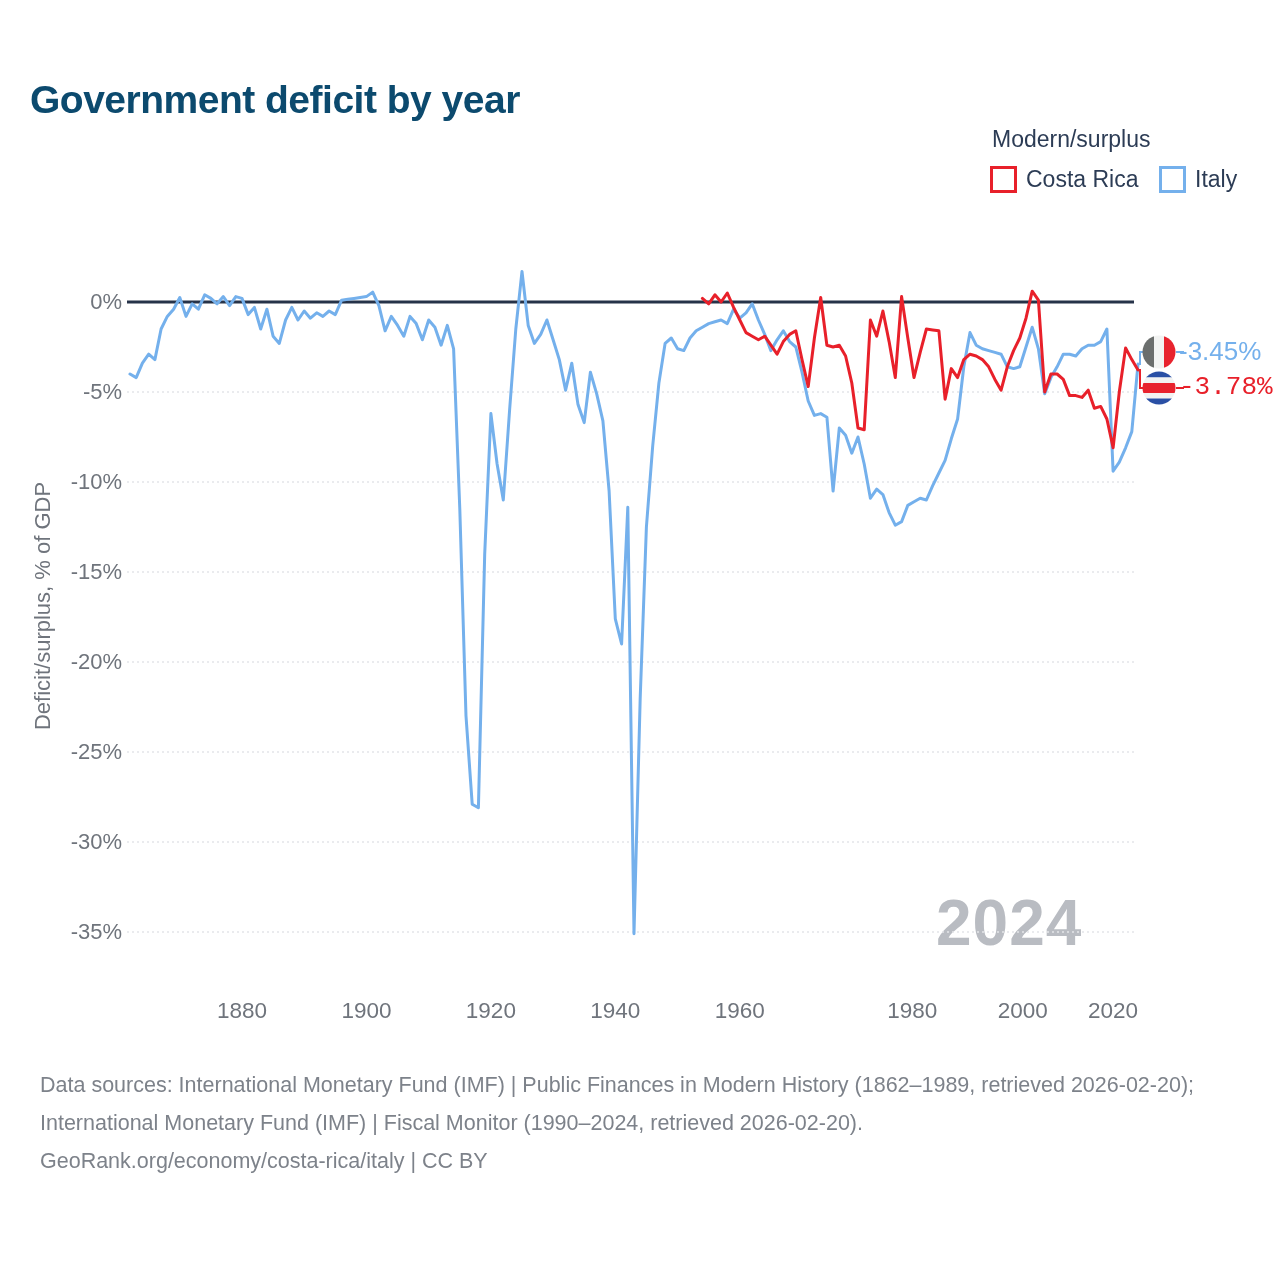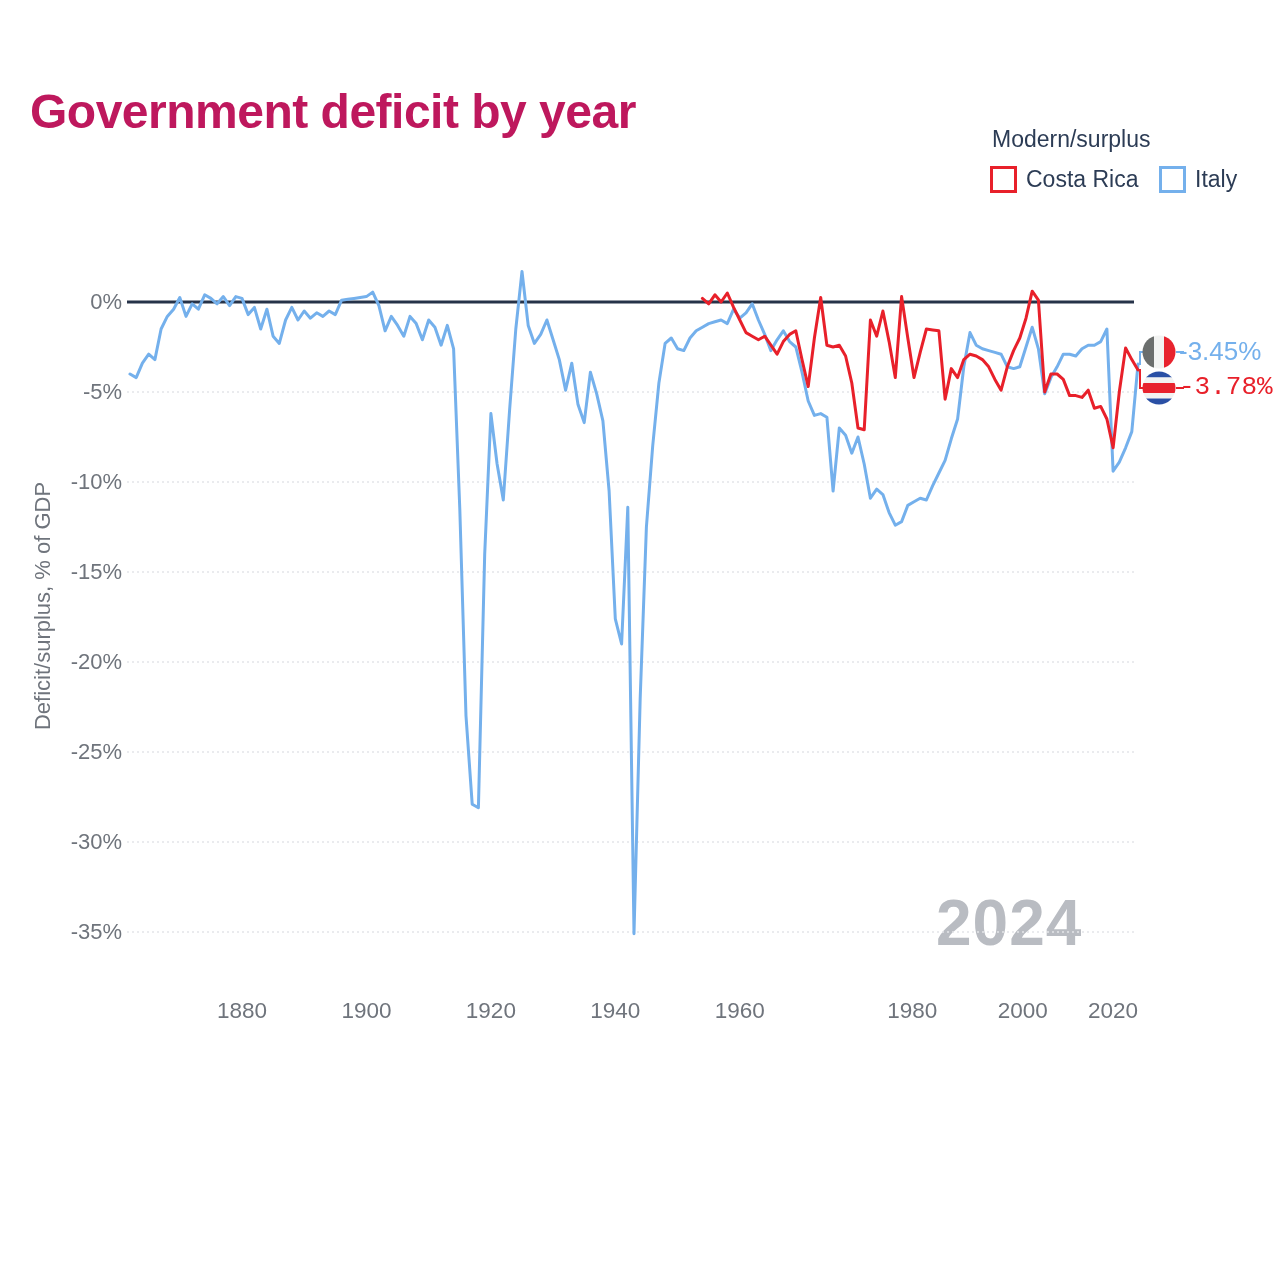--- a/index.html
+++ b/index.html
@@ -1,19 +1,19 @@
 <!DOCTYPE html>
 <html><head>
 <meta charset="utf-8">
 <style>
   html,body{margin:0;padding:0;background:#ffffff;}
   body{width:1280px;height:1280px;position:relative;overflow:hidden;
        font-family:"Liberation Sans","DejaVu Sans",sans-serif;}
   .abs{position:absolute;}
-  #title{left:30px;top:52px;font-size:48px;font-weight:700;color:#be185d;letter-spacing:-0.5px;}
+  #title{left:30px;top:52px;font-size:39px;font-weight:700;color:#0c4a6e;letter-spacing:-0.5px;}
   #legend-title{left:992px;top:126px;font-size:23px;color:#2c3c55;}
   .legend-item{top:165px;height:28px;display:flex;align-items:center;font-size:23px;color:#2c3c55;}
   #legend-item-cr{left:990px;}
   #legend-item-it{left:1159px;}
   .swatch{width:21px;height:21px;border:3px solid #000;background:#fff;margin-right:9px;flex:0 0 auto;}
   #watermark{left:936px;top:883px;font-size:64px;line-height:80px;font-weight:700;color:#b9bcc2;letter-spacing:1px;}
   #plot{left:0;top:0;width:1280px;height:1280px;}
   .grid{stroke:#e3e5e9;stroke-width:1.5;stroke-dasharray:2 3;}
   .zero{stroke:#263349;stroke-width:3;}
   .ytick{position:absolute;left:30px;width:92px;text-align:right;font-size:22px;line-height:28px;color:#6f747c;}
@@ -106,13 +106,15 @@
     <rect x="0" y="12" width="34" height="10" fill="#e8232e"></rect>
     <rect x="0" y="22" width="34" height="5.5" fill="#f2f3f2"></rect>
     <rect x="0" y="27.5" width="34" height="6.5" fill="#2a50a5"></rect>
   </g>
 </svg>
 
 <div id="end-it" class="end-value" style="color: rgb(116, 176, 236);">-3.45%</div>
 <div id="end-cr" class="end-value" style="color: rgb(232, 32, 42); font-family: Liberation Mono, monospace;">-3.78%</div>
 
 <div id="footer" class="abs">
+  <p>Data sources: International Monetary Fund (IMF) | Public Finances in Modern History (1862–1989, retrieved 2026-02-20); International Monetary Fund (IMF) | Fiscal Monitor (1990–2024, retrieved 2026-02-20).</p>
+  <p>GeoRank.org/economy/costa-rica/italy | CC BY</p>
 </div>
 
 </body></html>

